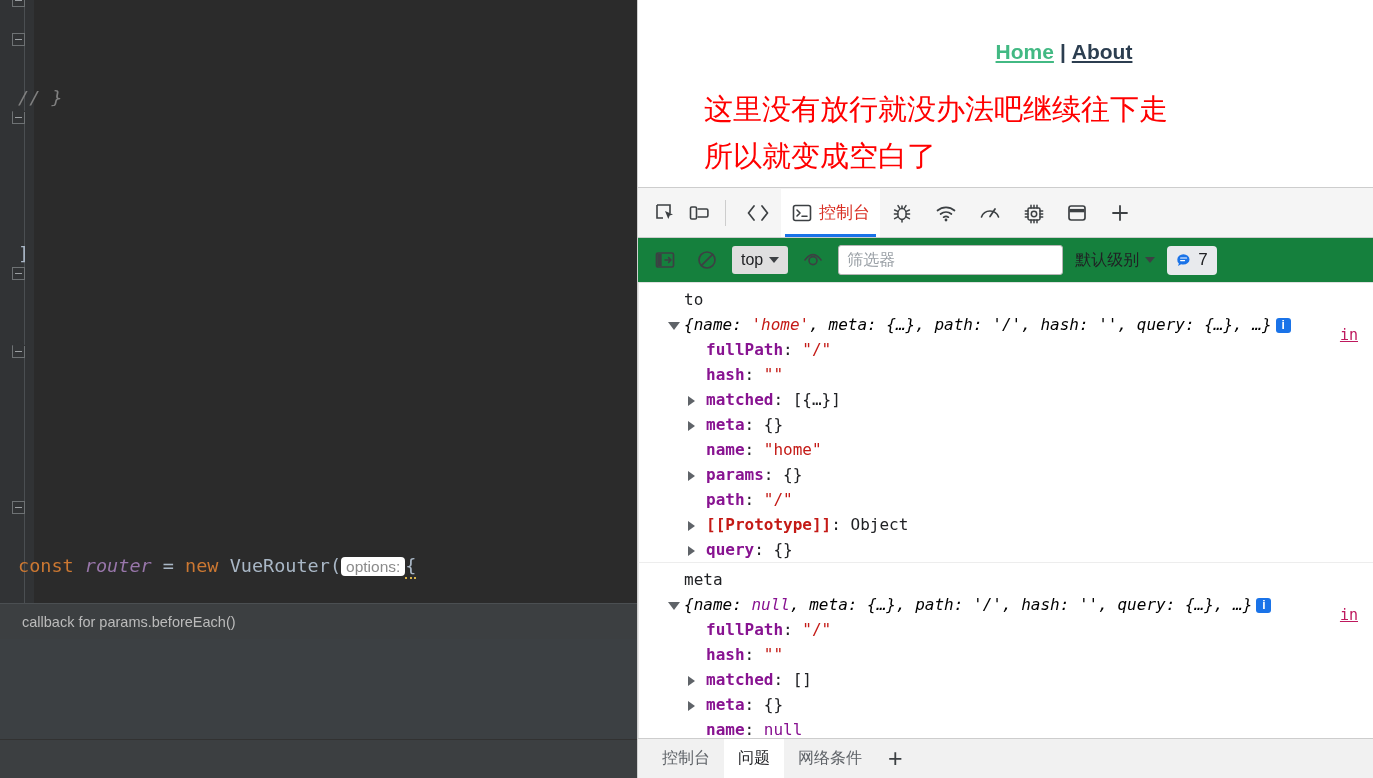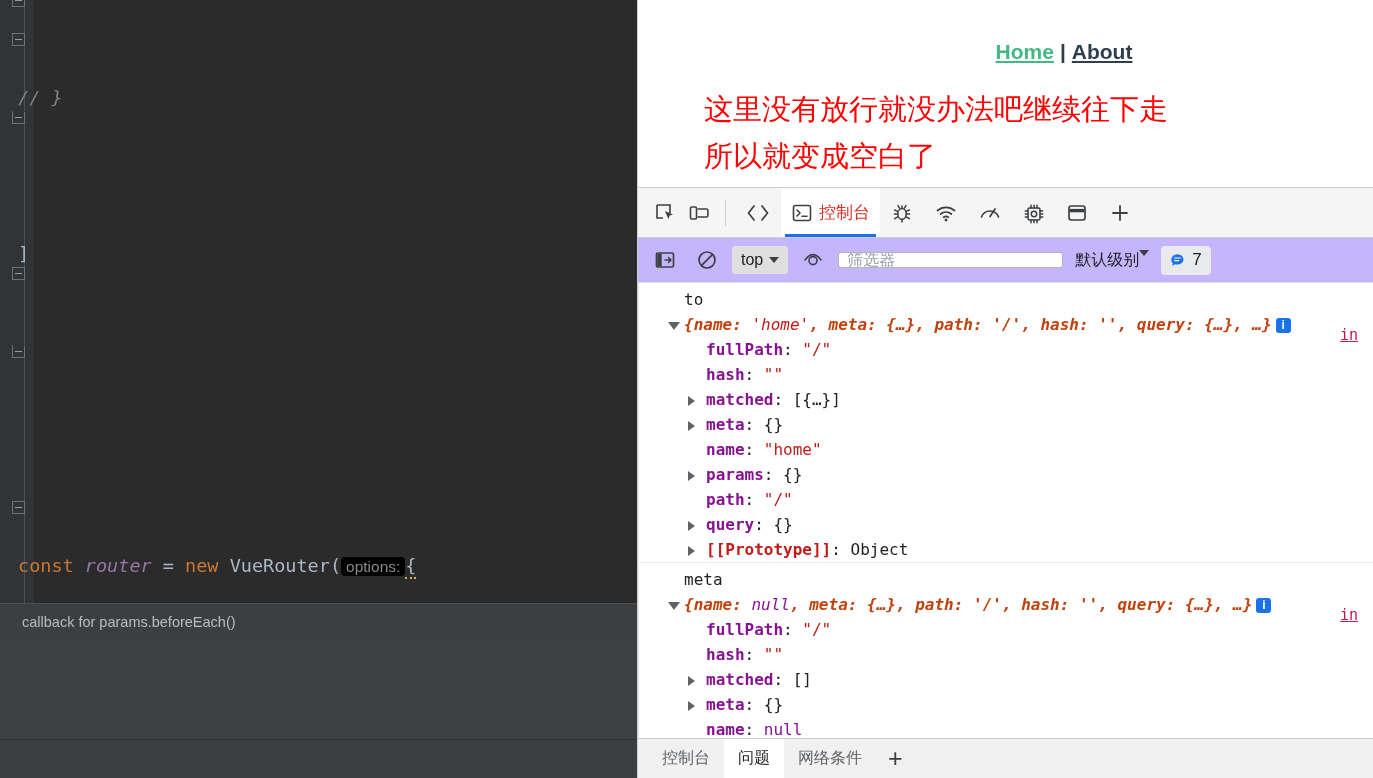--- a/index.html
+++ b/index.html
@@ -57,21 +57,21 @@
   }
   .code .ln {
     position: relative; height: 39px; padding-left: 18px;
   }
   .tok-kw    { color: #cc7832; }
   .tok-fld   { color: #9876aa; font-style: italic; }
   .tok-ident { color: #a9b7c6; text-align: center; }
   .tok-cmt   { color: #808080; font-style: italic; }
   .tok-punc  { color: #a9b7c6; }
   .hintchip {
-    background: #000000; color: #8a8a8a; border-radius: 4px;
+    background: #ffffff; color: #8a8a8a; border-radius: 4px;
     padding: 1px 5px; font-size: 15.5px;
     font-family: "Liberation Sans", sans-serif; font-style: normal;
   }
   .squig {
     border-bottom: 2px dotted #d8b24a;
     padding-bottom: 1px;
   }
 
   #breadcrumb {
     position: absolute; left: 0; top: 603px; width: 637px; height: 36px;
@@ -143,40 +143,40 @@
     background: #ffffff; color: #1a73e8;
   }
   .dt-tab.active::after {
     content: ""; position: absolute; left: 4px; right: 4px; bottom: 0;
     height: 3px; background: #1a73e8;
   }
   .dt-tab .lbl { color: #d93025; font-size: 17px; }
   .dt-tab.active .lbl { color: #d93025; }
 
   #dt-filterbar {
-    height: 45px; background: #c4b5fd;
+    height: 45px; background: #15803d;
     border-bottom: 1px solid #e0e0e0;
     display: flex; align-items: center; gap: 8px; padding: 0 10px;
     flex: 0 0 45px;
   }
   .ctx-btn {
     background: #dfdfdf; border-radius: 3px;
     height: 28px; display: flex; align-items: center; gap: 6px;
     padding: 0 9px; font-size: 16px; color: #202124; cursor: pointer;
   }
   #filter-input {
-    flex: 0 0 190px; height: 16px;
+    flex: 0 0 190px; height: 30px;
     border: 1px solid #b5b5b5; border-radius: 3px;
     padding: 0 8px; font-size: 16px; color: #202124;
     background: #fff; outline: none;
     font-family: "Liberation Sans", sans-serif;
   }
   #filter-input::placeholder { color: #9aa0a6; }
   .level-btn {
-    display: flex; 
+    display: flex; align-items: center; gap: 6px;
     font-size: 16px; color: #202124; cursor: pointer; padding: 0 4px;
   }
   .count-badge {
     background: #e8eaed; border-radius: 4px; height: 29px;
     display: flex; align-items: center; gap: 5px;
     padding: 0 9px; font-size: 17px; color: #202124; cursor: pointer;
   }
   .caret {
     width: 0; height: 0; border-left: 5px solid transparent;
     border-right: 5px solid transparent; border-top: 6px solid #3c4043;
@@ -193,21 +193,21 @@
   .c-label {
     padding: 4px 0 0 46px; color: #202124; position: relative;
   }
   .c-srclink {
     position: absolute; right: 16px; top: 4px;
     color: #be185d; text-decoration: underline; font-size: 15px;
     white-space: nowrap;
     margin-top: 36px;
   }
   .c-head { padding-left: 46px; position: relative; color: #881391; }
-  .c-head .preview { color: #c2410c; font-style: italic; font-weight: bold; }
+  .c-head .preview { color: #000000; font-style: italic; }
   .c-head .pv-str { color: #c41a16; font-style: italic; }
   .c-head .pv-null { color: #881391; font-style: italic; }
   .c-row { padding-left: 68px; position: relative; }
   .c-key { color: #881391; font-weight: bold; }
   .c-str { color: #c41a16; }
   .c-val { color: #202124; }
   .c-null { color: #881391; }
   .tri {
     position: absolute; width: 0; height: 0; cursor: pointer;
   }
@@ -478,25 +478,25 @@
           </div>
           <div class="c-row">
             <span class="tri closed"></span>
             <span class="c-key">params</span><span class="c-val">: </span><span class="c-val">{}</span>
           </div>
           <div class="c-row">
             <span class="c-key">path</span><span class="c-val">: </span><span class="c-str">"/"</span>
           </div>
           <div class="c-row">
             <span class="tri closed"></span>
+            <span class="c-key" style="color:#c41a16">[[Prototype]]</span><span class="c-val">: </span><span class="c-val">Object</span>
+          </div>
+          <div class="c-row">
+            <span class="tri closed"></span>
             <span class="c-key">query</span><span class="c-val">: </span><span class="c-val">{}</span>
-          </div>
-          <div class="c-row">
-            <span class="tri closed"></span>
-            <span class="c-key" style="color:#c41a16">[[Prototype]]</span><span class="c-val">: </span><span class="c-val">Object</span>
           </div>
         </div>
 
         <div class="c-group">
           <div class="c-label">
             <span>meta</span>
             <span class="c-srclink">in</span>
           </div>
           <div class="c-head">
             <span class="tri open"></span>

